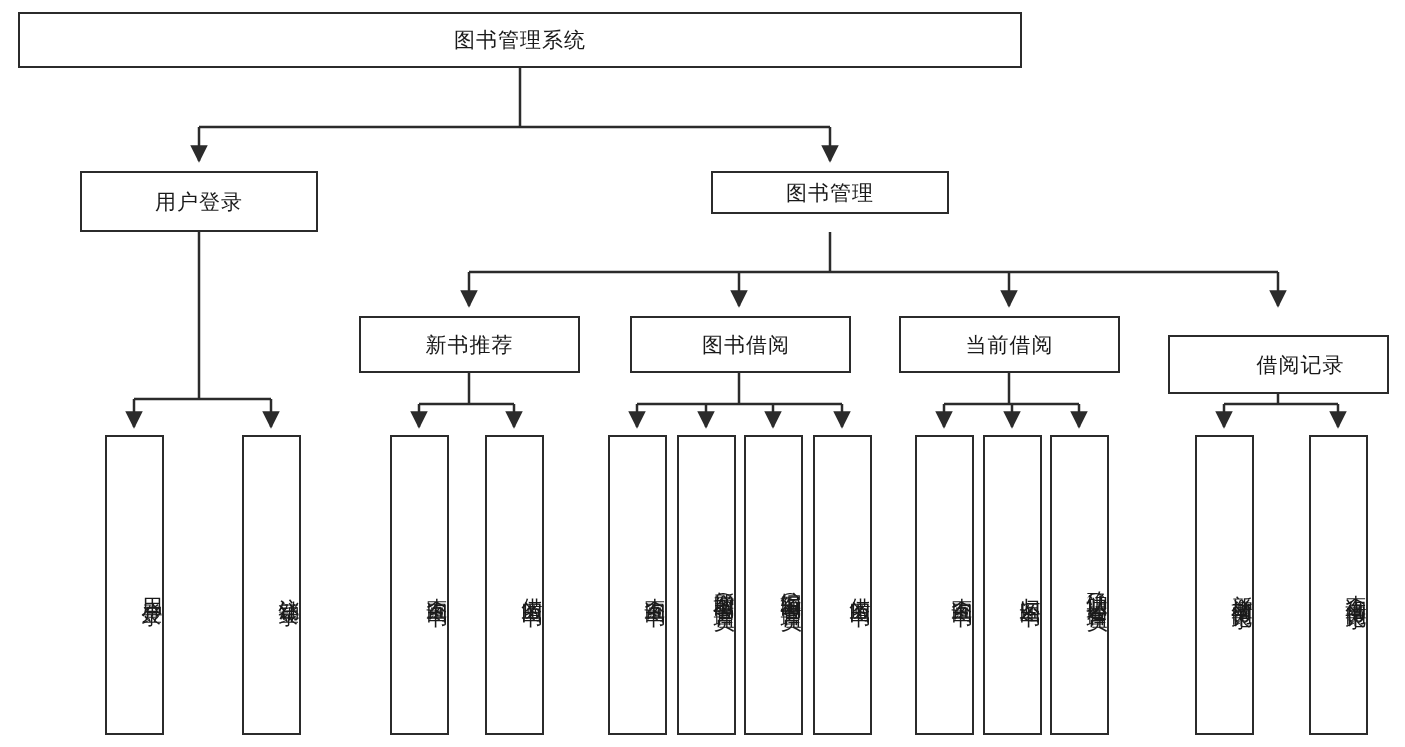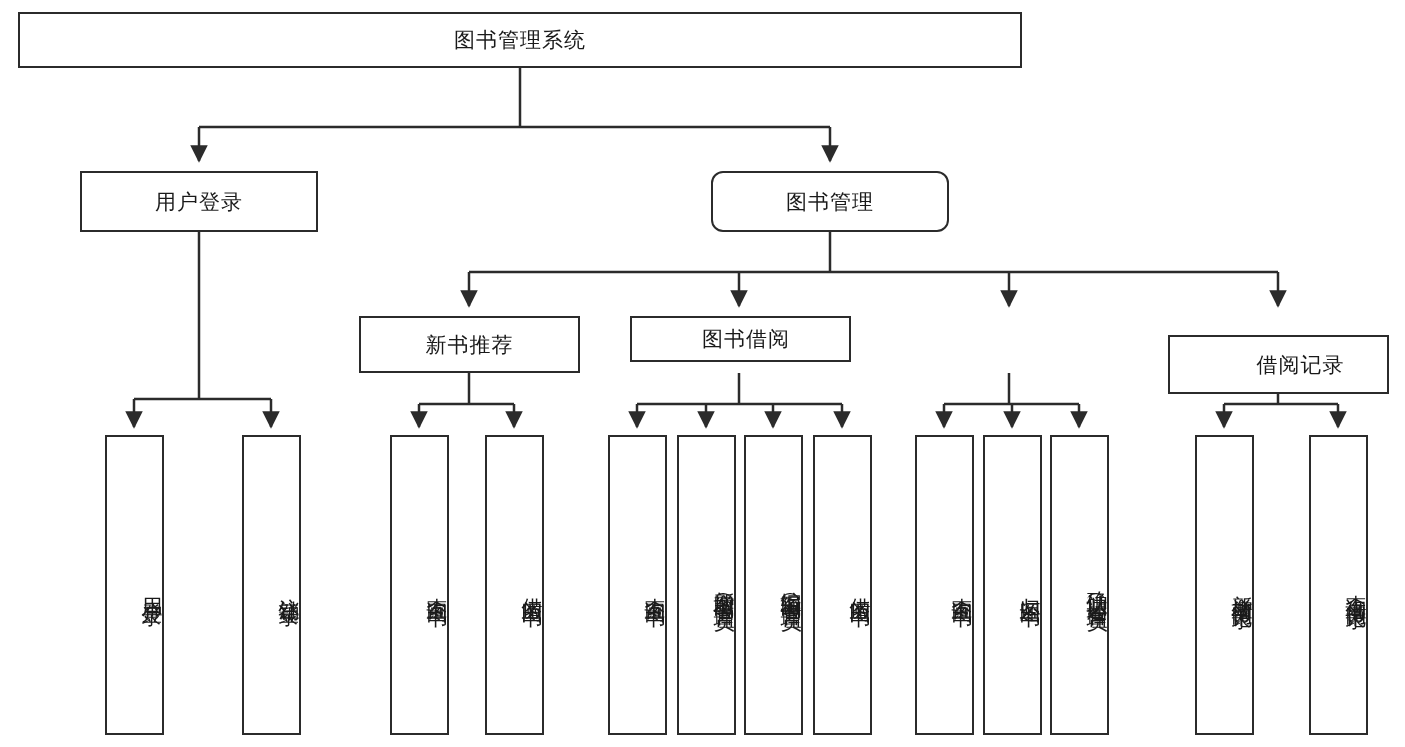--- a/index.html
+++ b/index.html
@@ -114,26 +114,27 @@
       <path d="M 1224 404 L 1338 404"></path>
       <path d="M 1224 404 L 1224 427" marker-end="url(#arrow)"></path>
       <path d="M 1338 404 L 1338 427" marker-end="url(#arrow)"></path>
     </g>
   </svg>
 
   <div class="node h" style="left:18px; top:12px; width:1004px; height:56px;">图书管理系统</div>
 
   <div class="node h" style="left:80px; top:171px; width:238px; height:61px;">用户登录</div>
 
-  <div class="node h" style="left:711px; top:171px; width:238px; height:61px;border-radius:12px;">图书管理</div>
+  <div class="node h" style="left:711px; top:171px; width:238px; height:43px;">图书管理</div>
 
   <div class="node h" style="left:359px; top:316px; width:221px; height:57px;text-align:center;">新书推荐</div>
 
-  <div class="node h" style="left:630px; top:316px; width:221px; height:46px;padding-left:11px;">图书借阅</div>
+  <div class="node h" style="left:630px; top:316px; width:221px; height:57px;padding-left:11px;">图书借阅</div>
 
+  <div class="node h" style="left:899px; top:316px; width:221px; height:57px;">当前借阅</div>
 
   <div class="node h" style="left:1168px; top:335px; width:221px; height:59px;padding-left:44px;">借阅记录</div>
 
   <div class="node v" style="left:105px; top:435px; width:59px; height:300px;">
     <span class="vtext">用户登录</span>
   </div>
   <div class="node v" style="left:242px; top:435px; width:59px; height:300px;">
     <span class="vtext">注销登录</span>
   </div>
 

